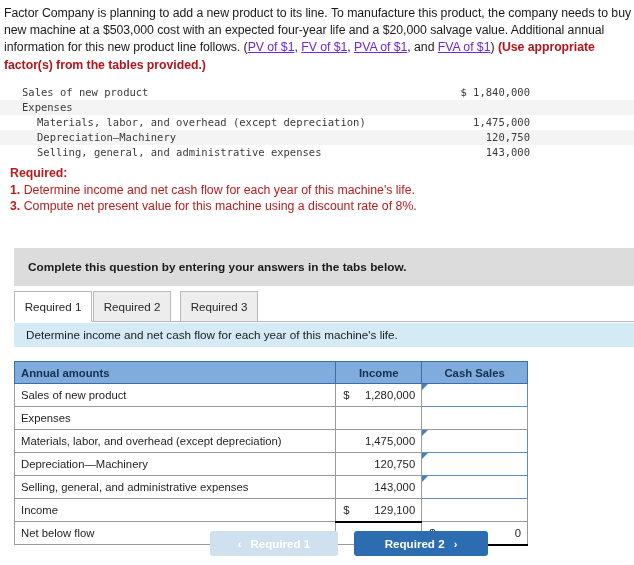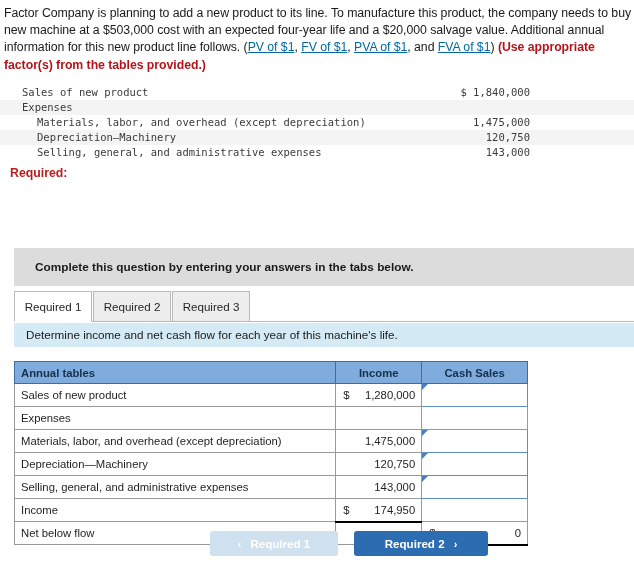--- a/index.html
+++ b/index.html
@@ -12,21 +12,21 @@
   }
   #root { position: relative; width: 634px; height: 565px; }
 
   
   .problem {
     position: absolute; left: 4px; top: 5px; width: 640px;
     font-size: 12.3px; line-height: 17.2px; color: #1a1a1a;
     letter-spacing: -0.05px;
   }
   .problem a {
-    color: #0369a1; text-decoration: underline;
+    color: #6d28d9; text-decoration: underline;
   }
   .emph-red { color: #b3151b; font-weight: bold; }
 
   
   .mono-table {
     position: absolute; left: 0px; top: 85px; width: 634px;
     font-family: "DejaVu Sans Mono", monospace;
     font-size: 10.5px; color: #3b3b3b;
   }
   .mono-row {
@@ -47,42 +47,42 @@
     font-size: 12.3px; line-height: 16.6px; color: #b91c1c;
   }
   .required-block .hd { font-weight: bold; }
   .required-block .num { font-weight: bold; }
 
   
   .gray-banner {
     position: absolute; left: 14px; top: 248px; width: 620px; height: 38px;
     background: #dcdcdc;
     font-size: 11.8px; font-weight: bold; color: #1a1a1a;
-    line-height: 38px; padding-left: 21px;
+    line-height: 38px; padding-left: 14px;
   }
 
   
   .tabs {
     position: absolute; left: 14px; top: 291px; width: 620px; height: 31px;
     border-bottom: 1px solid #b9b9b9;
   }
   .tab {
     position: absolute; top: 0; height: 31px;
     border: 1px solid #b9b9b9;
     background: #ededed;
     font-size: 11.6px; color: #262626;
     line-height: 30px; text-align: center;
     cursor: pointer;
   }
   .tab.active {
     background: #ffffff; border-bottom: 1px solid #ffffff; z-index: 3;
   }
   .tab-0 { left: 0px;   width: 78px; }
   .tab-1 { left: 79px;  width: 78px; }
-  .tab-2 { left: 158px; width: 78px; }
+  .tab-2 { left: 166px; width: 78px; }
 
   
   .blue-banner {
     position: absolute; left: 14px; top: 323px; width: 620px; height: 24px;
     background: #d4eaf4;
     font-size: 11.7px; color: #1a1a1a; font-weight: 500;
     line-height: 24px; padding-left: 12px;
   }
 
   
@@ -157,41 +157,43 @@
   <div class="mono-table" id="mono-table">
       <div class="mono-row"><span class="lbl">Sales of new product</span><span class="val">$ 1,840,000</span></div>
       <div class="mono-row shaded"><span class="lbl">Expenses</span><span class="val"></span></div>
       <div class="mono-row indent-1"><span class="lbl">Materials, labor, and overhead (except depreciation)</span><span class="val">1,475,000</span></div>
       <div class="mono-row shaded indent-1"><span class="lbl">Depreciation—Machinery</span><span class="val">120,750</span></div>
       <div class="mono-row indent-1"><span class="lbl">Selling, general, and administrative expenses</span><span class="val">143,000</span></div>
     </div>
 
   <div class="required-block">
     <div class="hd">Required:</div>
+    <div><span class="num">1.</span> <span>Determine income and net cash flow for each year of this machine's life.</span></div>
+    <div><span class="num">3.</span> <span>Compute net present value for this machine using a discount rate of 8%.</span></div>
   </div>
 
   <div class="gray-banner">Complete this question by entering your answers in the tabs below.</div>
 
   <div class="tabs">
     <div class="tab tab-0 active">Required 1</div>
     <div class="tab tab-1">Required 2</div>
     <div class="tab tab-2">Required 3</div>
   </div>
 
   <div class="blue-banner">Determine income and net cash flow for each year of this machine's life.</div>
 
   <table class="grid">
     <colgroup>
       <col class="col-label">
         <col class="col-income">
         <col class="col-cash">
     </colgroup>
     <thead>
       <tr>
-        <th class="lead">Annual tables</th>
+        <th class="lead">Annual amounts</th>
         <th>Income</th>
         <th>Cash Sales</th>
       </tr>
     </thead>
     <tbody id="grid-body">
         <tr>
           <td>Sales of new product</td>
           <td class="cell-amt"><span class="cur">$</span><span>1,280,000</span></td>
           <td class="cell-amt cell-input"><span class="cur"></span><span></span></td>
         </tr>
@@ -210,21 +212,21 @@
           <td class="cell-amt"><span class="cur"></span><span>120,750</span></td>
           <td class="cell-amt cell-input"><span class="cur"></span><span></span></td>
         </tr>
         <tr>
           <td class="ind">Selling, general, and administrative expenses</td>
           <td class="cell-amt"><span class="cur"></span><span>143,000</span></td>
           <td class="cell-amt cell-input"><span class="cur"></span><span></span></td>
         </tr>
         <tr>
           <td>Income</td>
-          <td class="cell-amt rule-bottom"><span class="cur">$</span><span>174,950</span></td>
+          <td class="cell-amt rule-bottom"><span class="cur">$</span><span>129,100</span></td>
           <td class="cell-amt"><span class="cur"></span><span></span></td>
         </tr>
         <tr>
           <td>Net below flow</td>
           <td class="cell-amt"><span class="cur"></span><span></span></td>
           <td class="cell-amt rule-bottom"><span class="cur">$</span><span>0</span></td>
         </tr>
       </tbody>
   </table>
 

